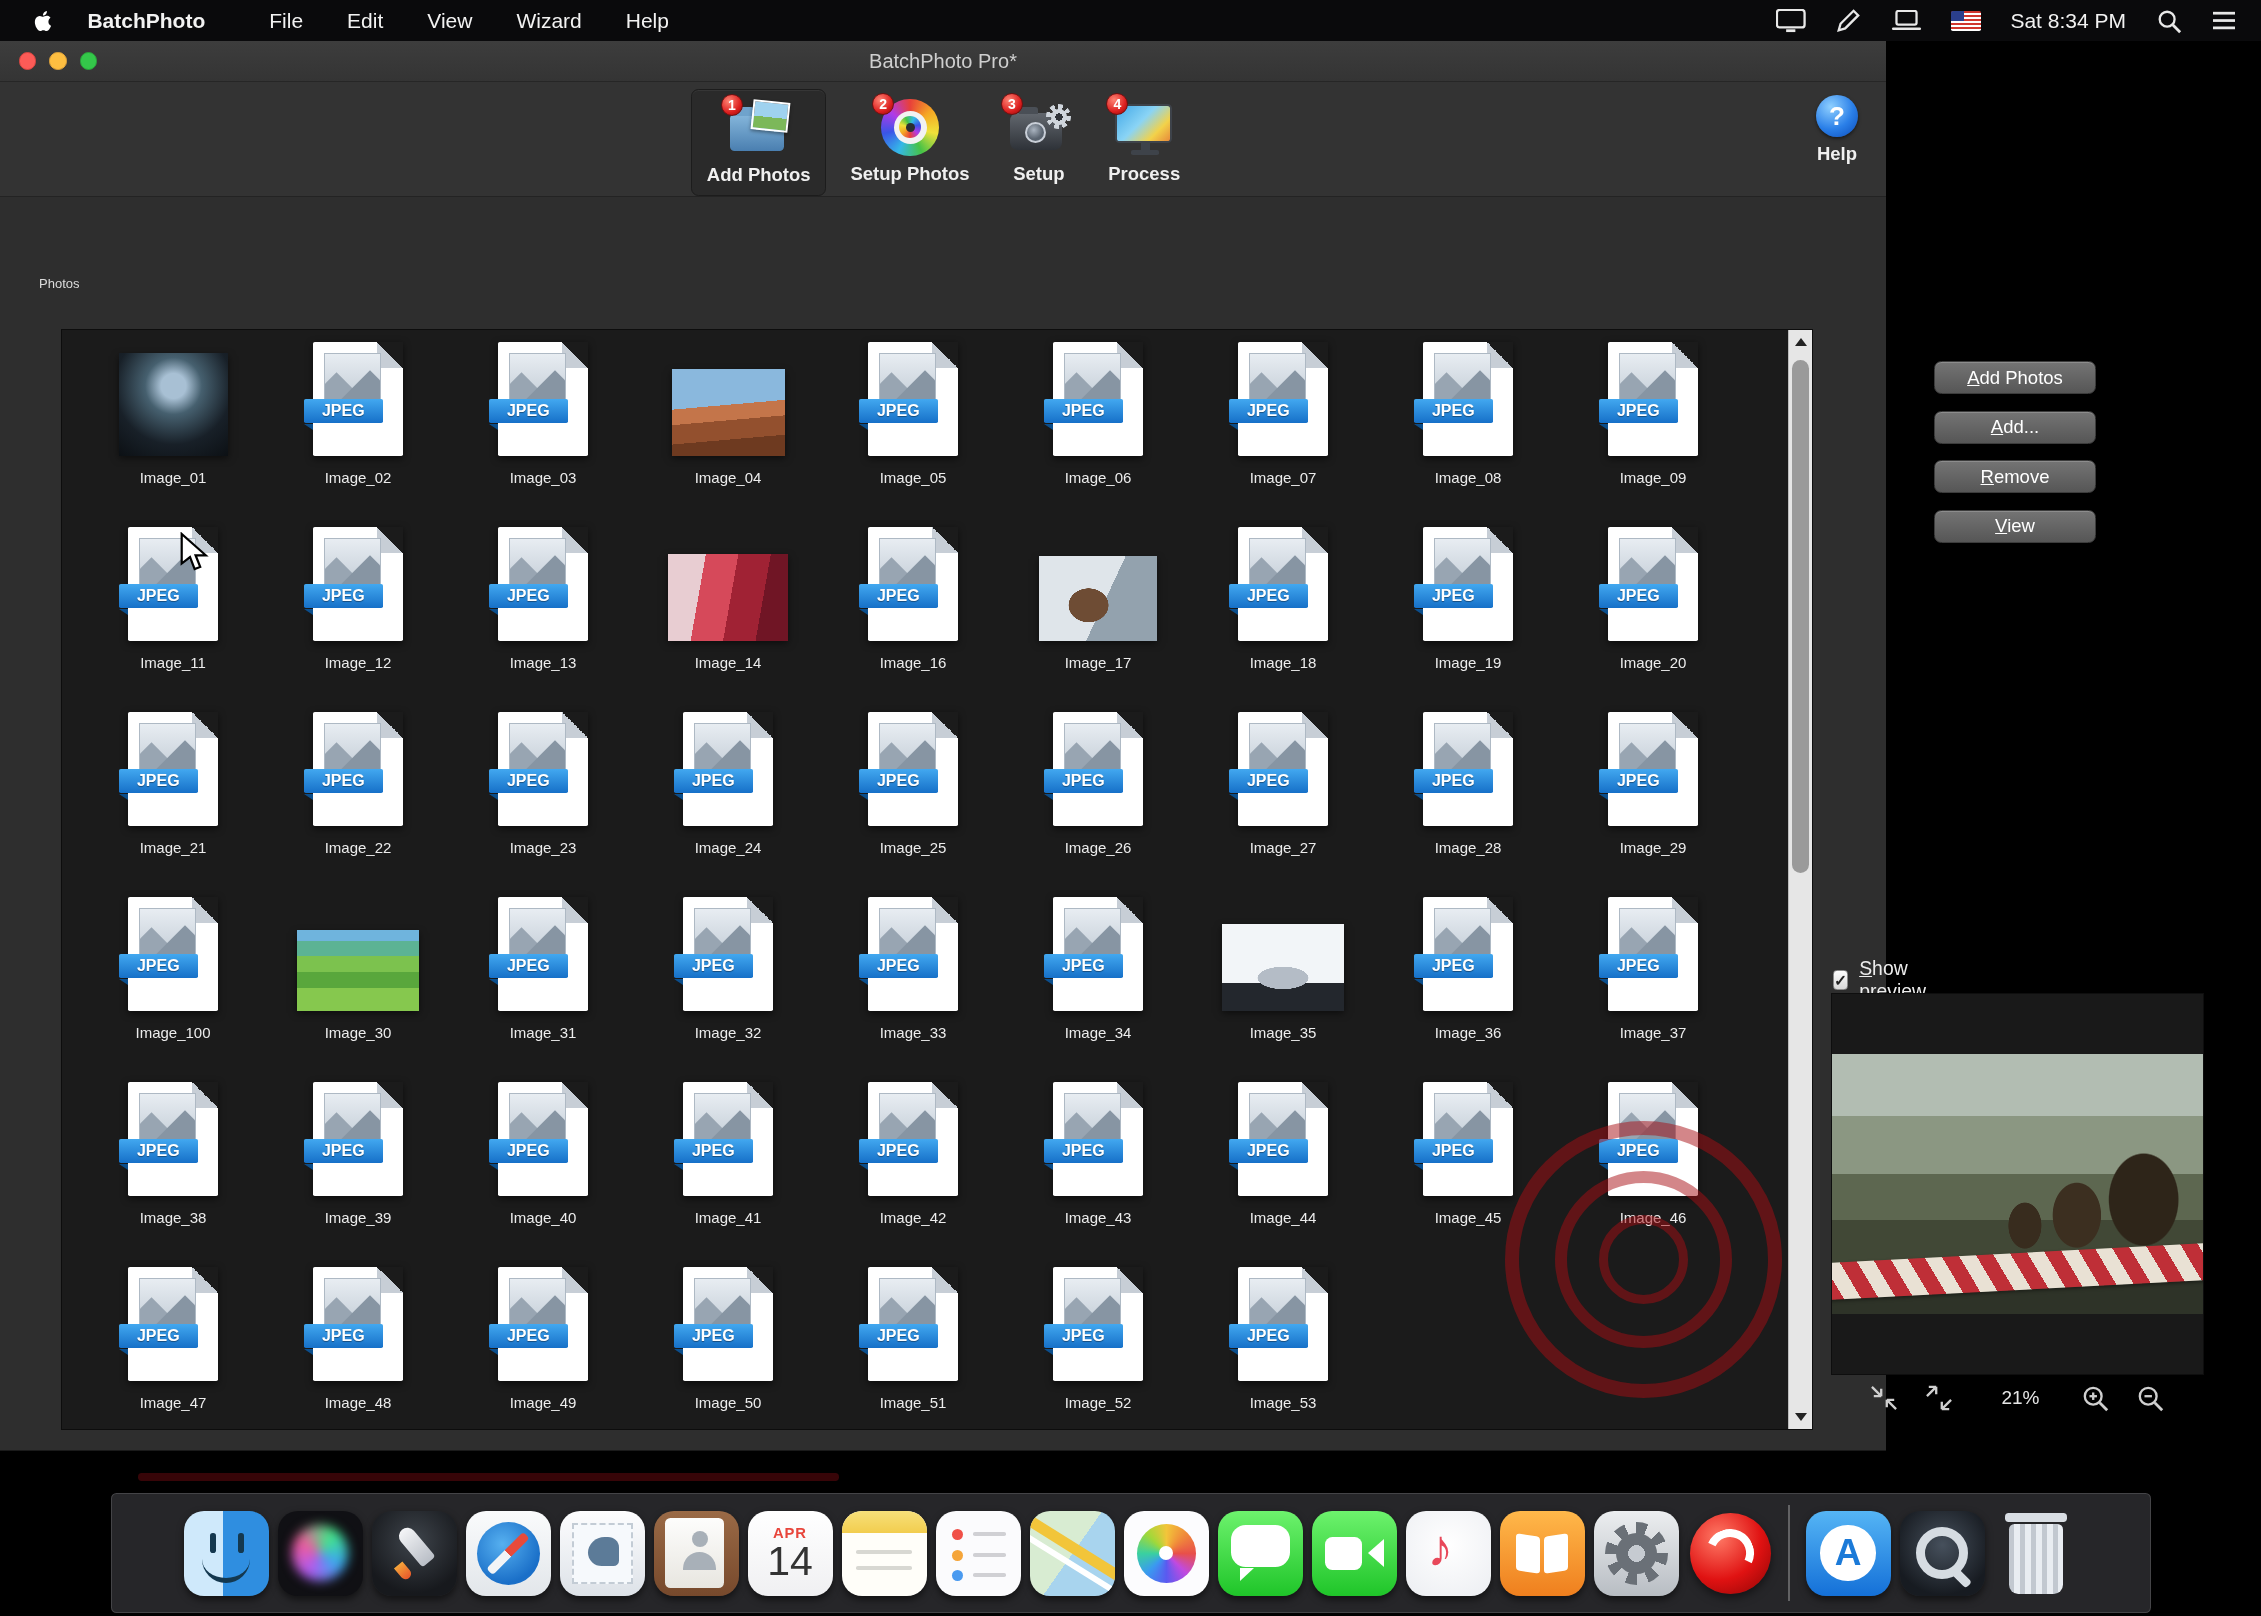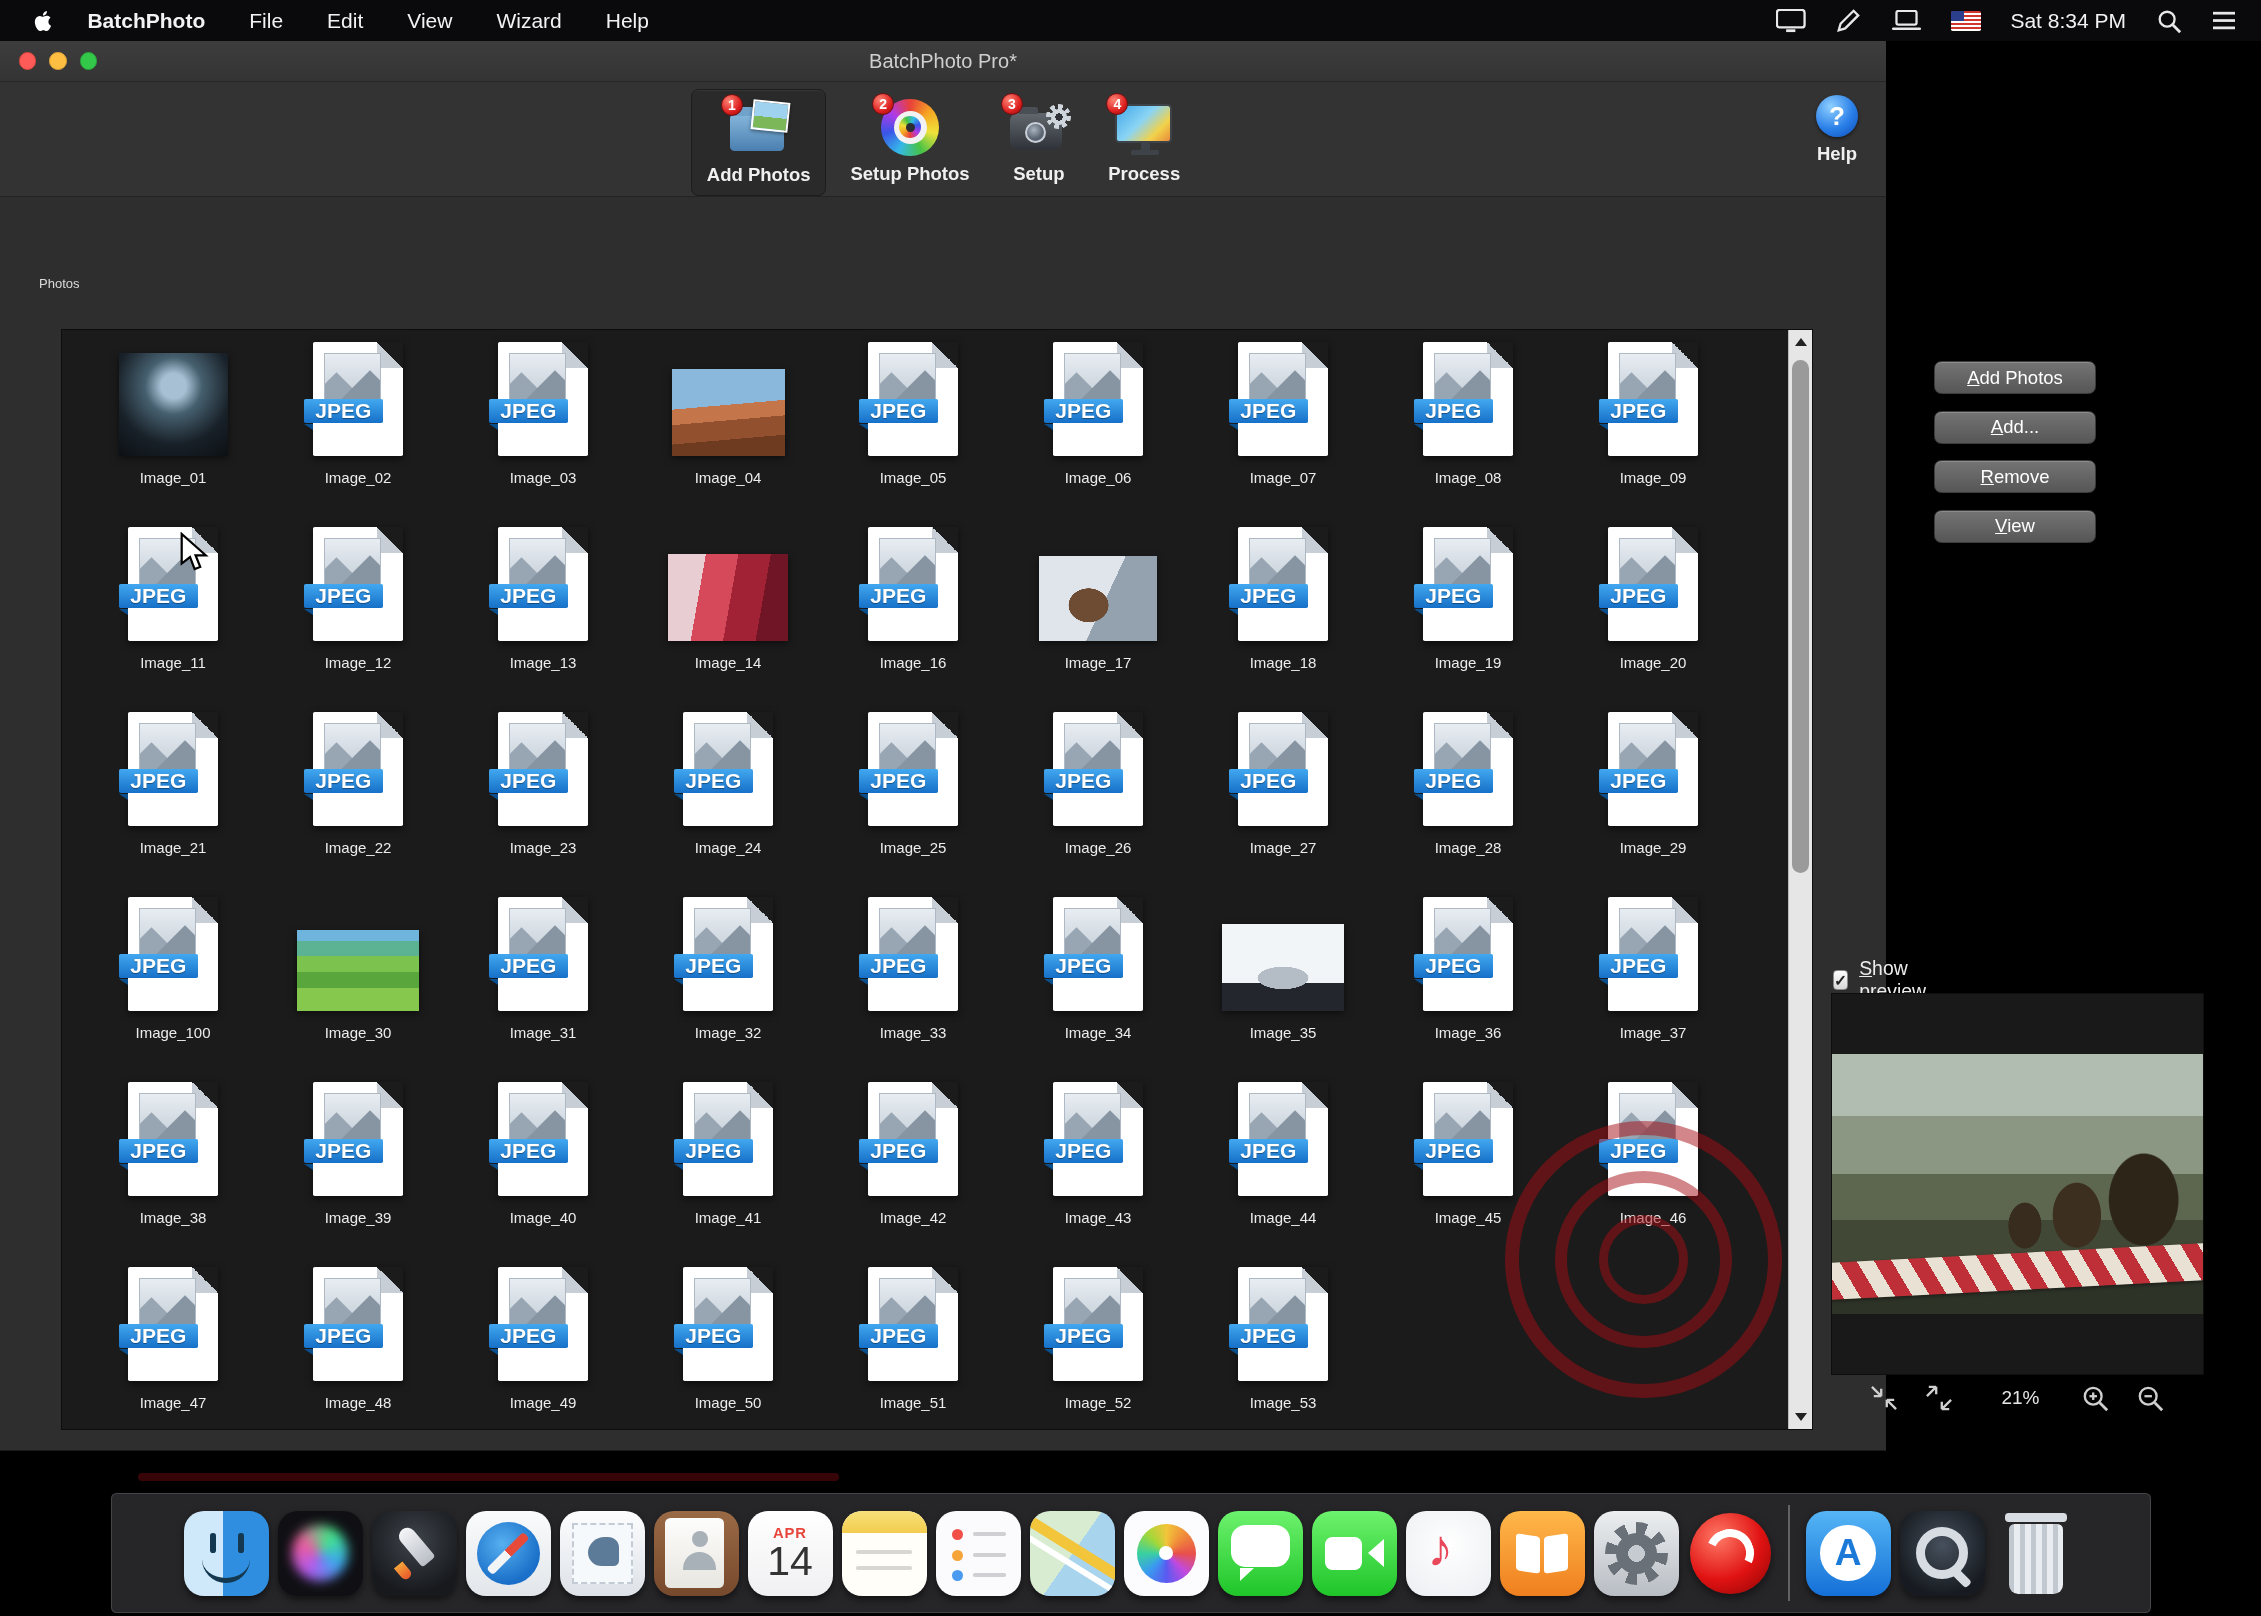--- a/index.html
+++ b/index.html
@@ -2,21 +2,21 @@
 <html style="font-size:14.8px"><head>
 <meta charset="utf-8">
 <style>
   html,body{margin:0;padding:0;width:2261px;height:1617px;background:#000;font-family:"Liberation Sans",sans-serif;overflow:hidden;position:relative}
   *{box-sizing:border-box}
   i{display:block;font-style:normal}
 
   
   .menubar{position:absolute;top:0;left:0;right:0;height:41px;background:#0a0a0c;display:flex;align-items:center;color:#f2f2f2;font-size:21px;padding:0 24px;z-index:50}
   .apple{width:28px;height:28px;margin:0 28px 0 7.4px;display:flex;align-items:center}
-  .appname{font-weight:bold;margin-right:44px}
+  .appname{font-weight:bold;margin-right:64px}
   #menus{display:flex}
   .menu-item{margin-right:44px}
   .mb-right{margin-left:auto;display:flex;align-items:center;gap:29.5px}
   .mb-ic{display:flex;align-items:center}
   .flag{width:29.5px;height:20px;background:repeating-linear-gradient(#d0362e 0 2px,#fff 2px 4px);position:relative;border-radius:1.8px;overflow:hidden}
   .flag::before{content:'';position:absolute;left:0;top:0;width:13px;height:10px;background:#2b3f8c}
 
   
   .window{position:absolute;top:41px;left:0;width:1886px;height:1410px;background:#2e2e2e;border-bottom:0.9px solid #1a1a1a}
   .titlebar{height:41px;background:linear-gradient(#3d3d3d,#343434);display:flex;align-items:center;position:relative;border-bottom:0.9px solid #262626}
@@ -61,21 +61,21 @@
   .grid{position:absolute;left:18.5px;top:0;bottom:0;display:grid;grid-template-columns:repeat(9,185px);grid-auto-rows:185px;padding-top:7.4px}
   .cell{width:185px;height:185px;display:flex;flex-direction:column;align-items:center;justify-content:flex-end;padding-bottom:33px}
   .thumbwrap{flex:1;display:flex;align-items:flex-end;justify-content:center;padding-bottom:11px}
   .clabel{font-size:15px;color:#ececec;padding:2.8px 7.4px;border-radius:3.7px;line-height:1.1;white-space:nowrap}
   .clabel.sel{background:#1a64d8;color:#fff}
   .page{width:90px;height:114px;background:#fff;border-radius:1.8px;position:relative;box-shadow:0 2.8px 7.4px rgba(0,0,0,.55)}
   .fold{position:absolute;top:0;right:0;width:26px;height:26px;background:linear-gradient(225deg,#1b1b1b 50%,#c7ced6 50%)}
   .art{position:absolute;top:11px;left:11px;width:57px;height:50px;background:linear-gradient(#e8edf2,#c2ccd6);border:0.9px solid #aeb9c4;overflow:hidden}
   .art::before{content:'';position:absolute;left:-7.4px;bottom:-14.8px;width:37px;height:37px;background:#98a5b2;transform:rotate(45deg)}
   .art::after{content:'';position:absolute;right:-11px;bottom:-18.5px;width:42px;height:42px;background:#8795a3;transform:rotate(45deg)}
-  .ribbon{position:absolute;left:-9.2px;top:57px;width:79px;height:24px;background:linear-gradient(#42a8f0,#1670c8);color:#fff;font-size:21px;font-weight:bold;display:flex;align-items:center;justify-content:center;text-shadow:0 0.9px 0.9px rgba(0,0,0,.4);border-radius:1.8px}
+  .ribbon{position:absolute;left:-9.2px;top:57px;width:79px;height:24px;background:linear-gradient(#42a8f0,#1670c8);color:#fff;font-size:16px;font-weight:bold;display:flex;align-items:center;justify-content:center;text-shadow:0 0.9px 0.9px rgba(0,0,0,.4);border-radius:1.8px}
   .ribbon::after{content:'';position:absolute;left:0;bottom:-6.5px;border-top:6.5px solid #0b4e8c;border-left:9.2px solid transparent}
   .pthumb{box-shadow:0 2.8px 7.4px rgba(0,0,0,.55)}
   
   .sb{position:absolute;top:0;right:0;bottom:0;width:24px;background:#e6e6e6;border-left:0.9px solid #bcbcbc}
   .sb-up,.sb-down{position:absolute;left:0;right:0;height:24px;display:flex;align-items:center;justify-content:center}
   .sb-up{top:0}.sb-down{bottom:0}
   .sb-up i{width:0;height:0;border-left:6.5px solid transparent;border-right:6.5px solid transparent;border-bottom:8.3px solid #222}
   .sb-down i{width:0;height:0;border-left:6.5px solid transparent;border-right:6.5px solid transparent;border-top:8.3px solid #222}
   .sb-thumb{position:absolute;left:2.8px;width:17.5px;top:29.5px;height:513px;background:#9a9a9a;border-radius:9.2px}
   

